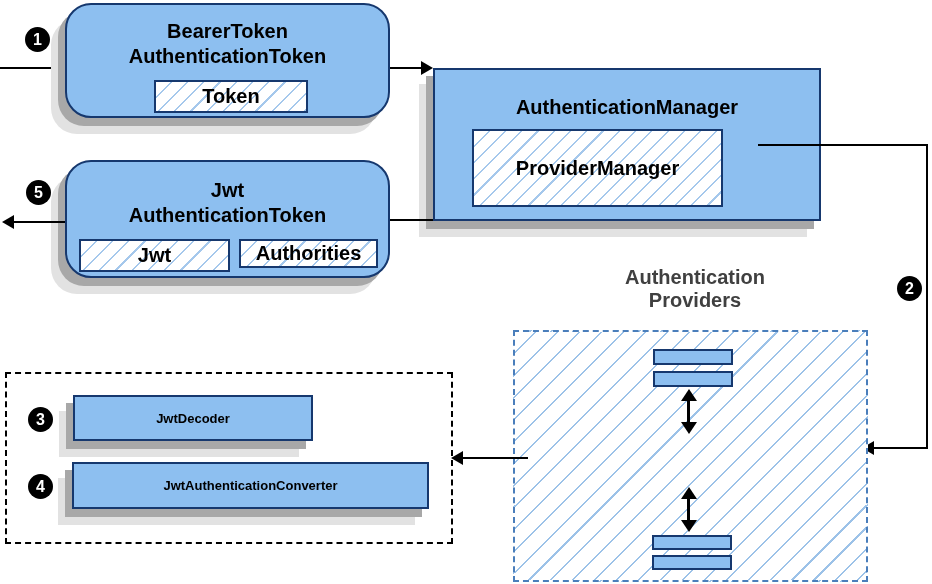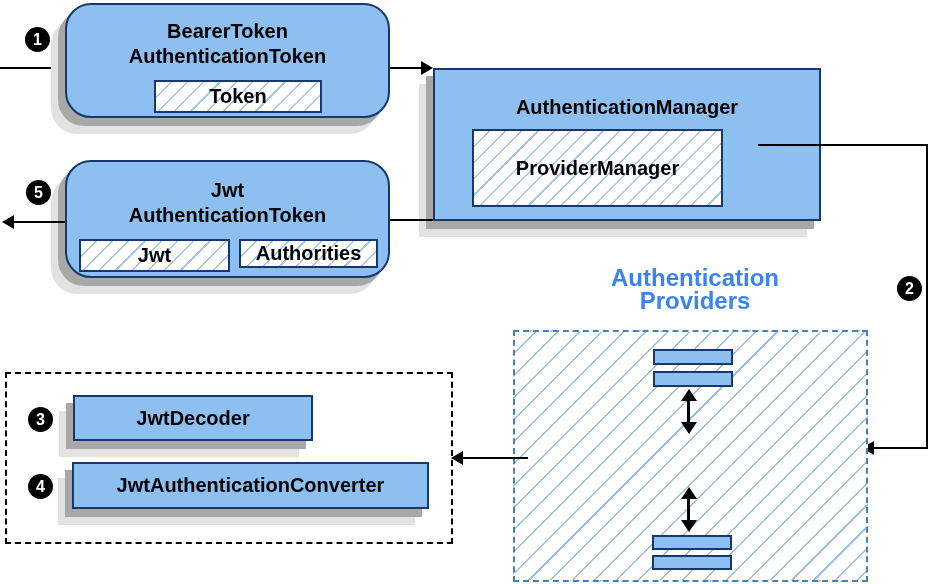--- a/index.html
+++ b/index.html
@@ -29,21 +29,21 @@
     font-size: 20px;
     line-height: 25px;
     color: #000000;
     margin-top: 6px;
   }
   .center-label {
     display: flex;
     align-items: center;
     justify-content: center;
     font-weight: bold;
-    font-size: 20px;
+    font-size: 13px;
     color: #000000;
   }
   .inner {
     position: absolute;
     background: #ffffff;
     border: 2px solid #16386e;
     display: flex;
     align-items: center;
     justify-content: center;
     font-weight: bold;
@@ -68,23 +68,23 @@
     border: 2px dashed #4a7ebb;
     background-color: #ffffff;
     background-image: repeating-linear-gradient(135deg,
       rgba(255,255,255,0) 0px, rgba(255,255,255,0) 14px,
       #9cc2e8 14px, #9cc2e8 15.5px);
   }
   .big-label {
     position: absolute;
     text-align: center;
     font-weight: bold;
-    font-size: 24px;
+    font-size: 20px;
     line-height: 23px;
-    color: #3b82f6;
+    color: #404040;
   }
 
   
   .bar {
     position: absolute;
     background: #8dbff0;
     border: 2px solid #16386e;
   }
 
   
@@ -137,21 +137,21 @@
 <div class="canvas">
 
   <div class="hline" style="left:0;top:67px;width:65px"></div>
   <div class="badge" style="left:25px;top:27px">1</div>
 
   <div class="node rounded" style="left:65px;top:3px;width:325px;height:115px">
     <div class="node-title" style="top:8px">
       <div>BearerToken</div>
       <div>AuthenticationToken</div>
     </div>
-    <div class="inner hatch" style="left:87px;top:75px;width:168px;height:33px">Token</div>
+    <div class="inner hatch" style="left:87px;top:75px;width:154px;height:33px">Token</div>
   </div>
 
   <div class="hline" style="left:390px;top:67px;width:32px"></div>
   <div class="arr-r" style="left:421px;top:61px"></div>
 
   <div class="node" style="left:433px;top:68px;width:388px;height:153px">
     <div class="node-title" style="top:19px">AuthenticationManager</div>
     <div class="inner hatch" style="left:37px;top:59px;width:251px;height:78px">ProviderManager</div>
   </div>
 

